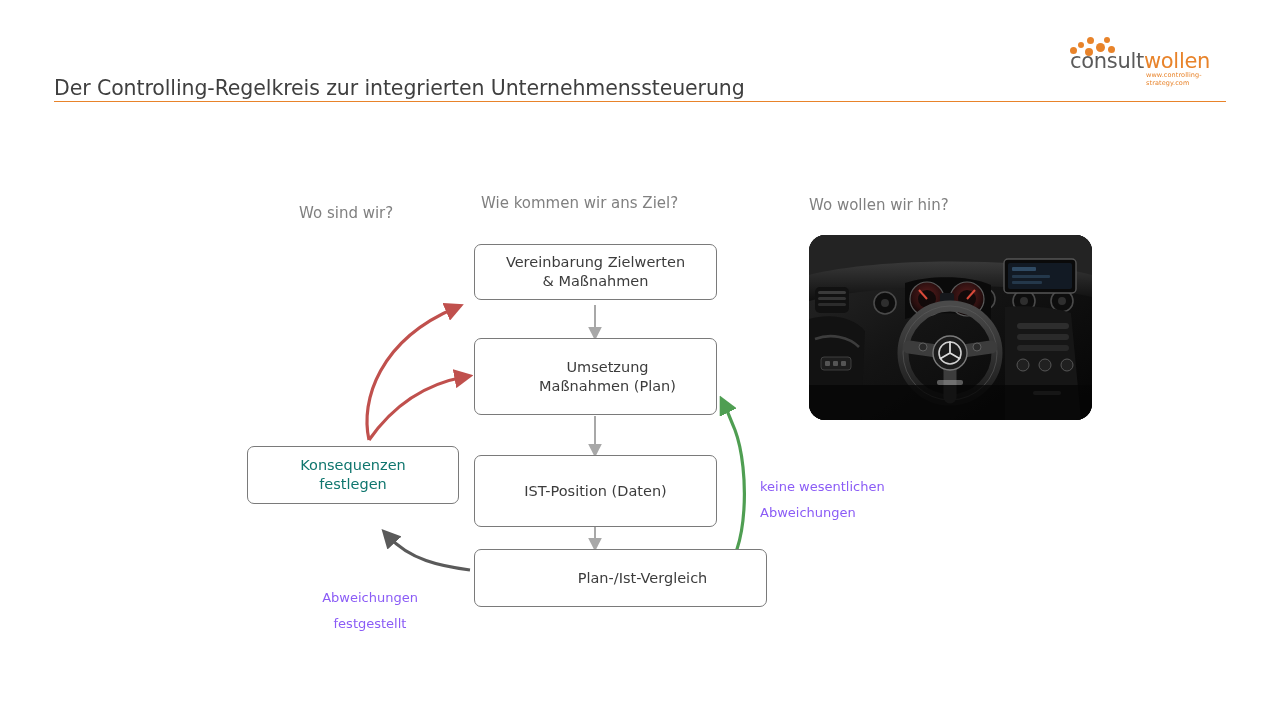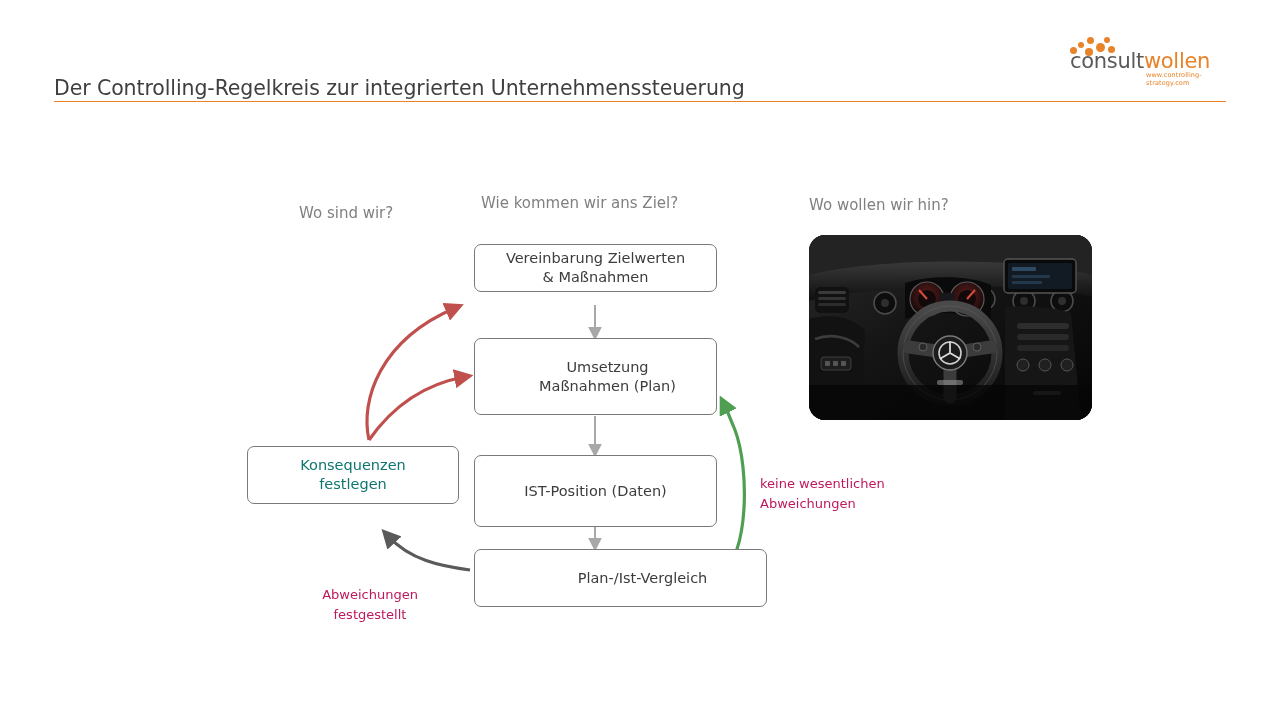--- a/index.html
+++ b/index.html
@@ -93,35 +93,35 @@
     background: #ffffff;
     display: flex;
     align-items: center;
     justify-content: center;
     text-align: center;
     font-size: 14.5px;
     line-height: 19px;
     color: #3c3c3c;
     box-sizing: border-box;
   }
-  .pbox.b1 { left: 474px; top: 244px; width: 243px; height: 48px; }
+  .pbox.b1 { left: 474px; top: 244px; width: 243px; height: 56px; }
   .pbox.b2 { left: 474px; top: 338px; width: 243px; height: 77px; }
   .pbox.b3 { left: 474px; top: 455px; width: 243px; height: 72px; }
   .pbox.b4 { left: 474px; top: 549px; width: 293px; height: 58px; padding-left: 44px; }
   .pbox.bred {
     left: 247px; top: 446px; width: 212px; height: 58px;
     color: #0f766e;
   }
 
   
   .side-label {
     position: absolute;
     font-size: 13px;
-    line-height: 20px;
-    color: #be185d;
+    line-height: 26px;
+    color: #8b5cf6;
   }
   .side-label.green { left: 760px; top: 474px; }
   .side-label.grey  { left: 300px; top: 585px; width: 140px; text-align: center; }
 
   
   .arrows {
     position: absolute;
     left: 0; top: 0;
     width: 1280px; height: 720px;
     pointer-events: none;

